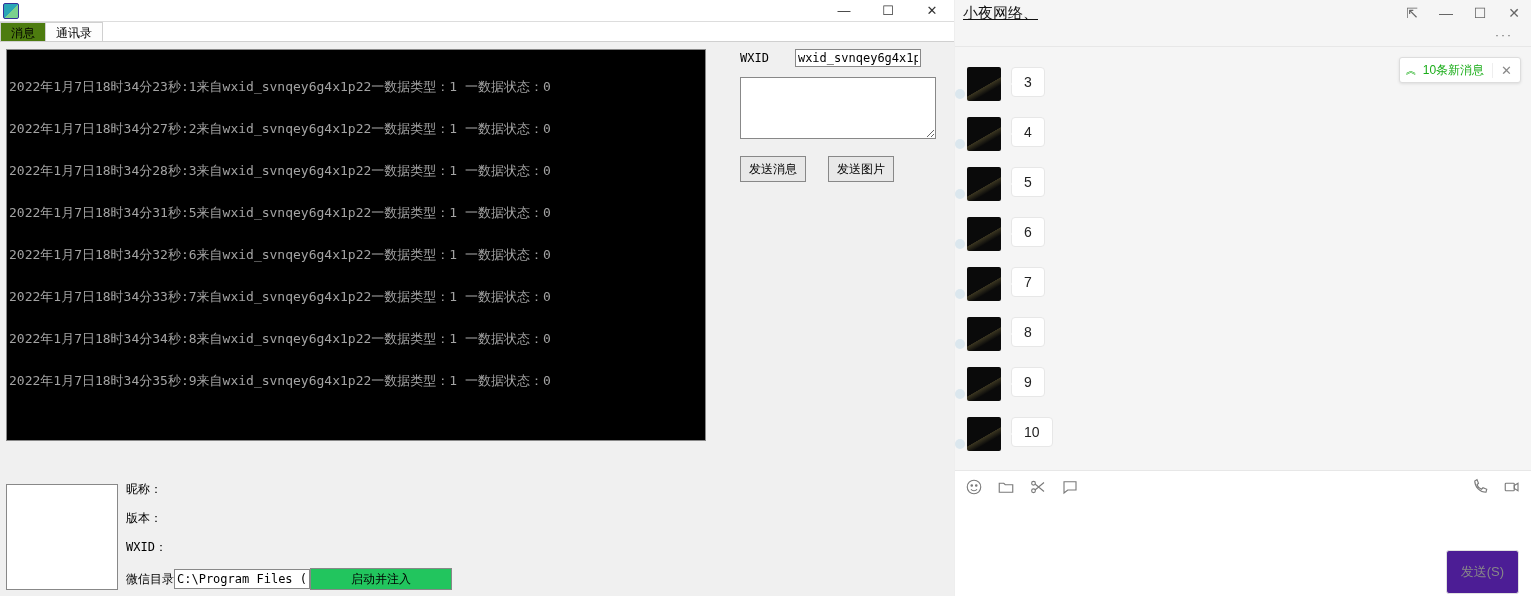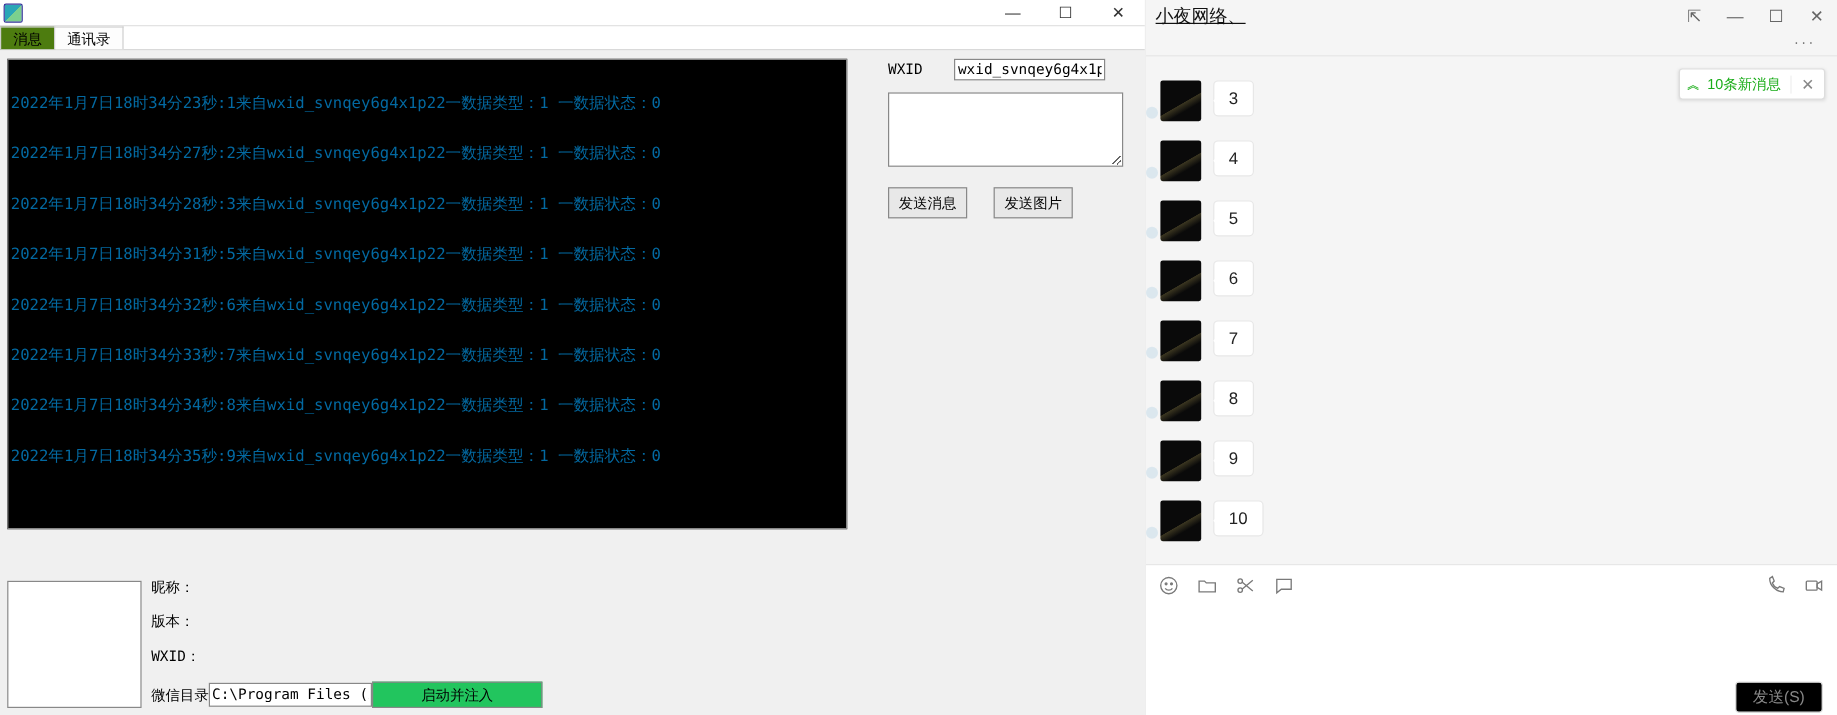--- a/index.html
+++ b/index.html
@@ -12,21 +12,21 @@
 .title-icon { width: 16px; height: 16px; margin-left: 3px; background: linear-gradient(135deg,#2aa6b7 50%,#7bd08e 50%); border: 1px solid #339; border-radius: 2px; }
 .win-controls { display: flex; }
 .win-btn { width: 44px; height: 22px; display:flex; align-items:center; justify-content:center; font-size: 13px; color:#333; cursor: pointer; font-family: "Segoe UI Symbol", sans-serif; }
 
 .tabs { height: 20px; background: #fff; display: flex; border-bottom: 1px solid #d0d0d0; }
 .tab { padding: 2px 10px; border: 1px solid #d0d0d0; border-bottom: none; background: #fdfdfd; margin-right: -1px; font-size: 12px; cursor: pointer; }
 .tab.active { background: #4d7c0f; }
 
 .main-area { flex: 1; background: #f0f0f0; position: relative; }
 
-.console { position: absolute; left: 6px; top: 7px; width: 700px; height: 392px; background: #000; border: 1px solid #888; color: #0369a1; font-family: "SimSun","NSimSun",monospace; font-size: 13px; line-height: 14px; padding: 2px 2px; white-space: pre-wrap; overflow: hidden; }
+.console { position: absolute; left: 6px; top: 7px; width: 700px; height: 392px; background: #000; border: 1px solid #888; color: #a3a3a3; font-family: "SimSun","NSimSun",monospace; font-size: 13px; line-height: 14px; padding: 2px 2px; white-space: pre-wrap; overflow: hidden; }
 .console .line { display: block; }
 
 .right-panel { position: absolute; left: 740px; top: 7px; width: 200px; }
 .wxid-row { display: flex; align-items: center; margin-bottom: 10px; }
 .wxid-row label { font-family: "SimSun",monospace; font-size: 12px; margin-right: 26px; }
 .wxid-row input { width: 126px; height: 18px; font-family: "SimSun",monospace; font-size: 12px; padding: 0 2px; border: 1px solid #888; }
 .msg-box { width: 196px; height: 62px; border: 1px solid #888; background: #fff; margin-bottom: 14px; }
 .btn-row { display: flex; gap: 22px; }
 .btn-row button { height: 26px; padding: 0 8px; font-size: 12px; border: 1px solid #888; background: #e8e8e8; cursor: pointer; }
 
@@ -58,21 +58,21 @@
 .bubble { background: #fff; border: 1px solid #e7e7e7; border-radius: 4px; padding: 6px 12px; font-size: 14px; color: #222; position: relative; }
 .bubble::before { content:""; position:absolute; left:-7px; top:10px; width:0; height:0; border: 6px solid transparent; border-right-color:#fff; }
 
 .input-zone { height: 126px; background: #fff; border-top: 1px solid #e7e7e7; display: flex; flex-direction: column; }
 .tool-row { height: 34px; display: flex; align-items: center; justify-content: space-between; padding: 0 10px; }
 .tool-left, .tool-right { display: flex; gap: 14px; }
 .tool-icon { width: 18px; height: 18px; color:#666; cursor:pointer; display:flex; align-items:center; justify-content:center; }
 .tool-icon svg { width:18px; height:18px; stroke:#7a7a7a; fill:none; stroke-width:1.5; }
 .compose { flex: 1; }
 .send-row { display:flex; justify-content:flex-end; padding: 0 12px 2px; }
-.send-btn { height: 26px; padding: 0 14px; background: #000000; border:1px solid #e0e0e0; border-radius:3px; color:#888; font-size:13px; cursor:pointer;margin-top:48px; }
+.send-btn { height: 44px; padding: 0 14px; background: #4c1d95; border:1px solid #e0e0e0; border-radius:3px; color:#888; font-size:13px; cursor:pointer;margin-top:48px; }
 </style>
 </head>
 <body>
 
 <div class="screen">
 
   <div class="left-app">
     <div class="titlebar-left">
       <div class="title-icon"></div>
       <div class="win-controls">

